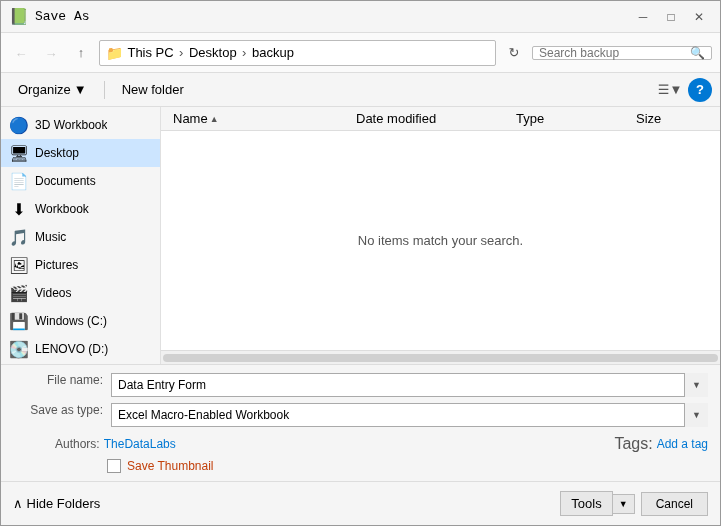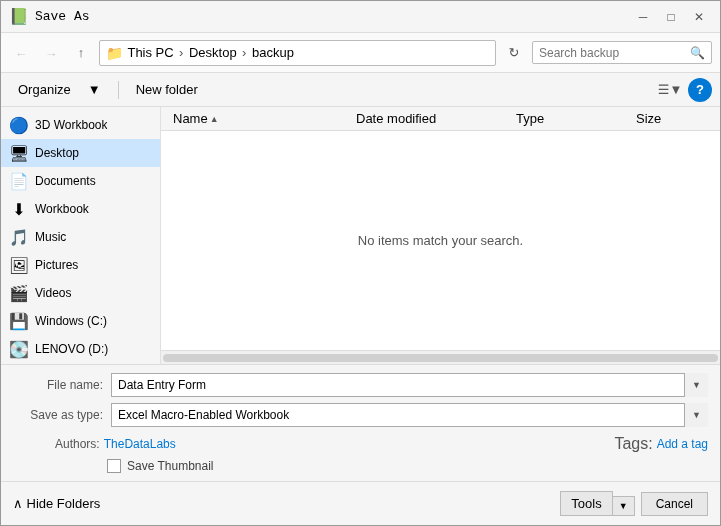--- a/index.html
+++ b/index.html
@@ -108,21 +108,21 @@
       cursor: pointer;
       display: flex;
       align-items: center;
       justify-content: center;
       font-size: 13px;
       color: #555;
     }
     .search-box {
       border: 1px solid #bbb;
       background: #fff;
-      height: 23px;
+      height: 14px;
       width: 180px;
       display: flex;
       align-items: center;
       padding: 2px 6px;
       border-radius: 2px;
       gap: 4px;
     }
     .search-input {
       border: none;
       outline: none;
@@ -145,21 +145,21 @@
     }
     .toolbar-btn {
       border: 1px solid transparent;
       background: transparent;
       padding: 2px 8px;
       cursor: pointer;
       border-radius: 2px;
       font-size: 13px;
       display: flex;
       align-items: center;
-      gap: 17px;
+      gap: 3px;
     }
     .toolbar-sep { width: 1px; height: 18px; background: #ccc; }
     .toolbar-right {
       margin-left: auto;
       display: flex;
       align-items: center;
       gap: 4px;
     }
     .view-btn {
       width: 28px;
@@ -275,21 +275,21 @@
     }
 
     
     .bottom-form {
       border-top: 1px solid #ddd;
       background: #f5f5f5;
       padding: 8px 12px;
     }
     .form-row {
       display: flex;
-      align-items: center;
+      align-items: flex-start;
       margin-bottom: 6px;
       gap: 4px;
     }
     .form-label {
       text-align: right;
       width: 90px;
       font-size: 12px;
       color: #555;
       margin-right: 4px;
     }
@@ -344,21 +344,21 @@
       height: 14px;
       border: 1px solid #999;
       background: #fff;
       margin-right: 6px;
       display: flex;
       align-items: center;
       justify-content: center;
       cursor: pointer;
       flex-shrink: 0;
     }
-    .thumbnail-label { font-size: 12px; color: #404040; cursor: pointer; }
+    .thumbnail-label { font-size: 12px; color: #c2410c; cursor: pointer; }
 
     
     .action-bar {
       border-top: 1px solid #ddd;
       background: #f5f5f5;
       display: flex;
       align-items: center;
       justify-content: flex-end;
       padding: 6px 12px;
       gap: 6px;
@@ -374,21 +374,21 @@
       background: transparent;
       font-size: 12px;
       cursor: pointer;
       display: flex;
       align-items: center;
       gap: 4px;
       color: #000;
     }
     .tools-group {
       display: flex;
-      align-items: flex-end;
+      align-items: center;
     }
     .tools-btn {
       border: 1px solid #bbb;
       background: #e8e8e8;
       padding: 4px 10px;
       cursor: pointer;
       font-size: 12px;
       display: flex;
       align-items: center;
       gap: 3px;

